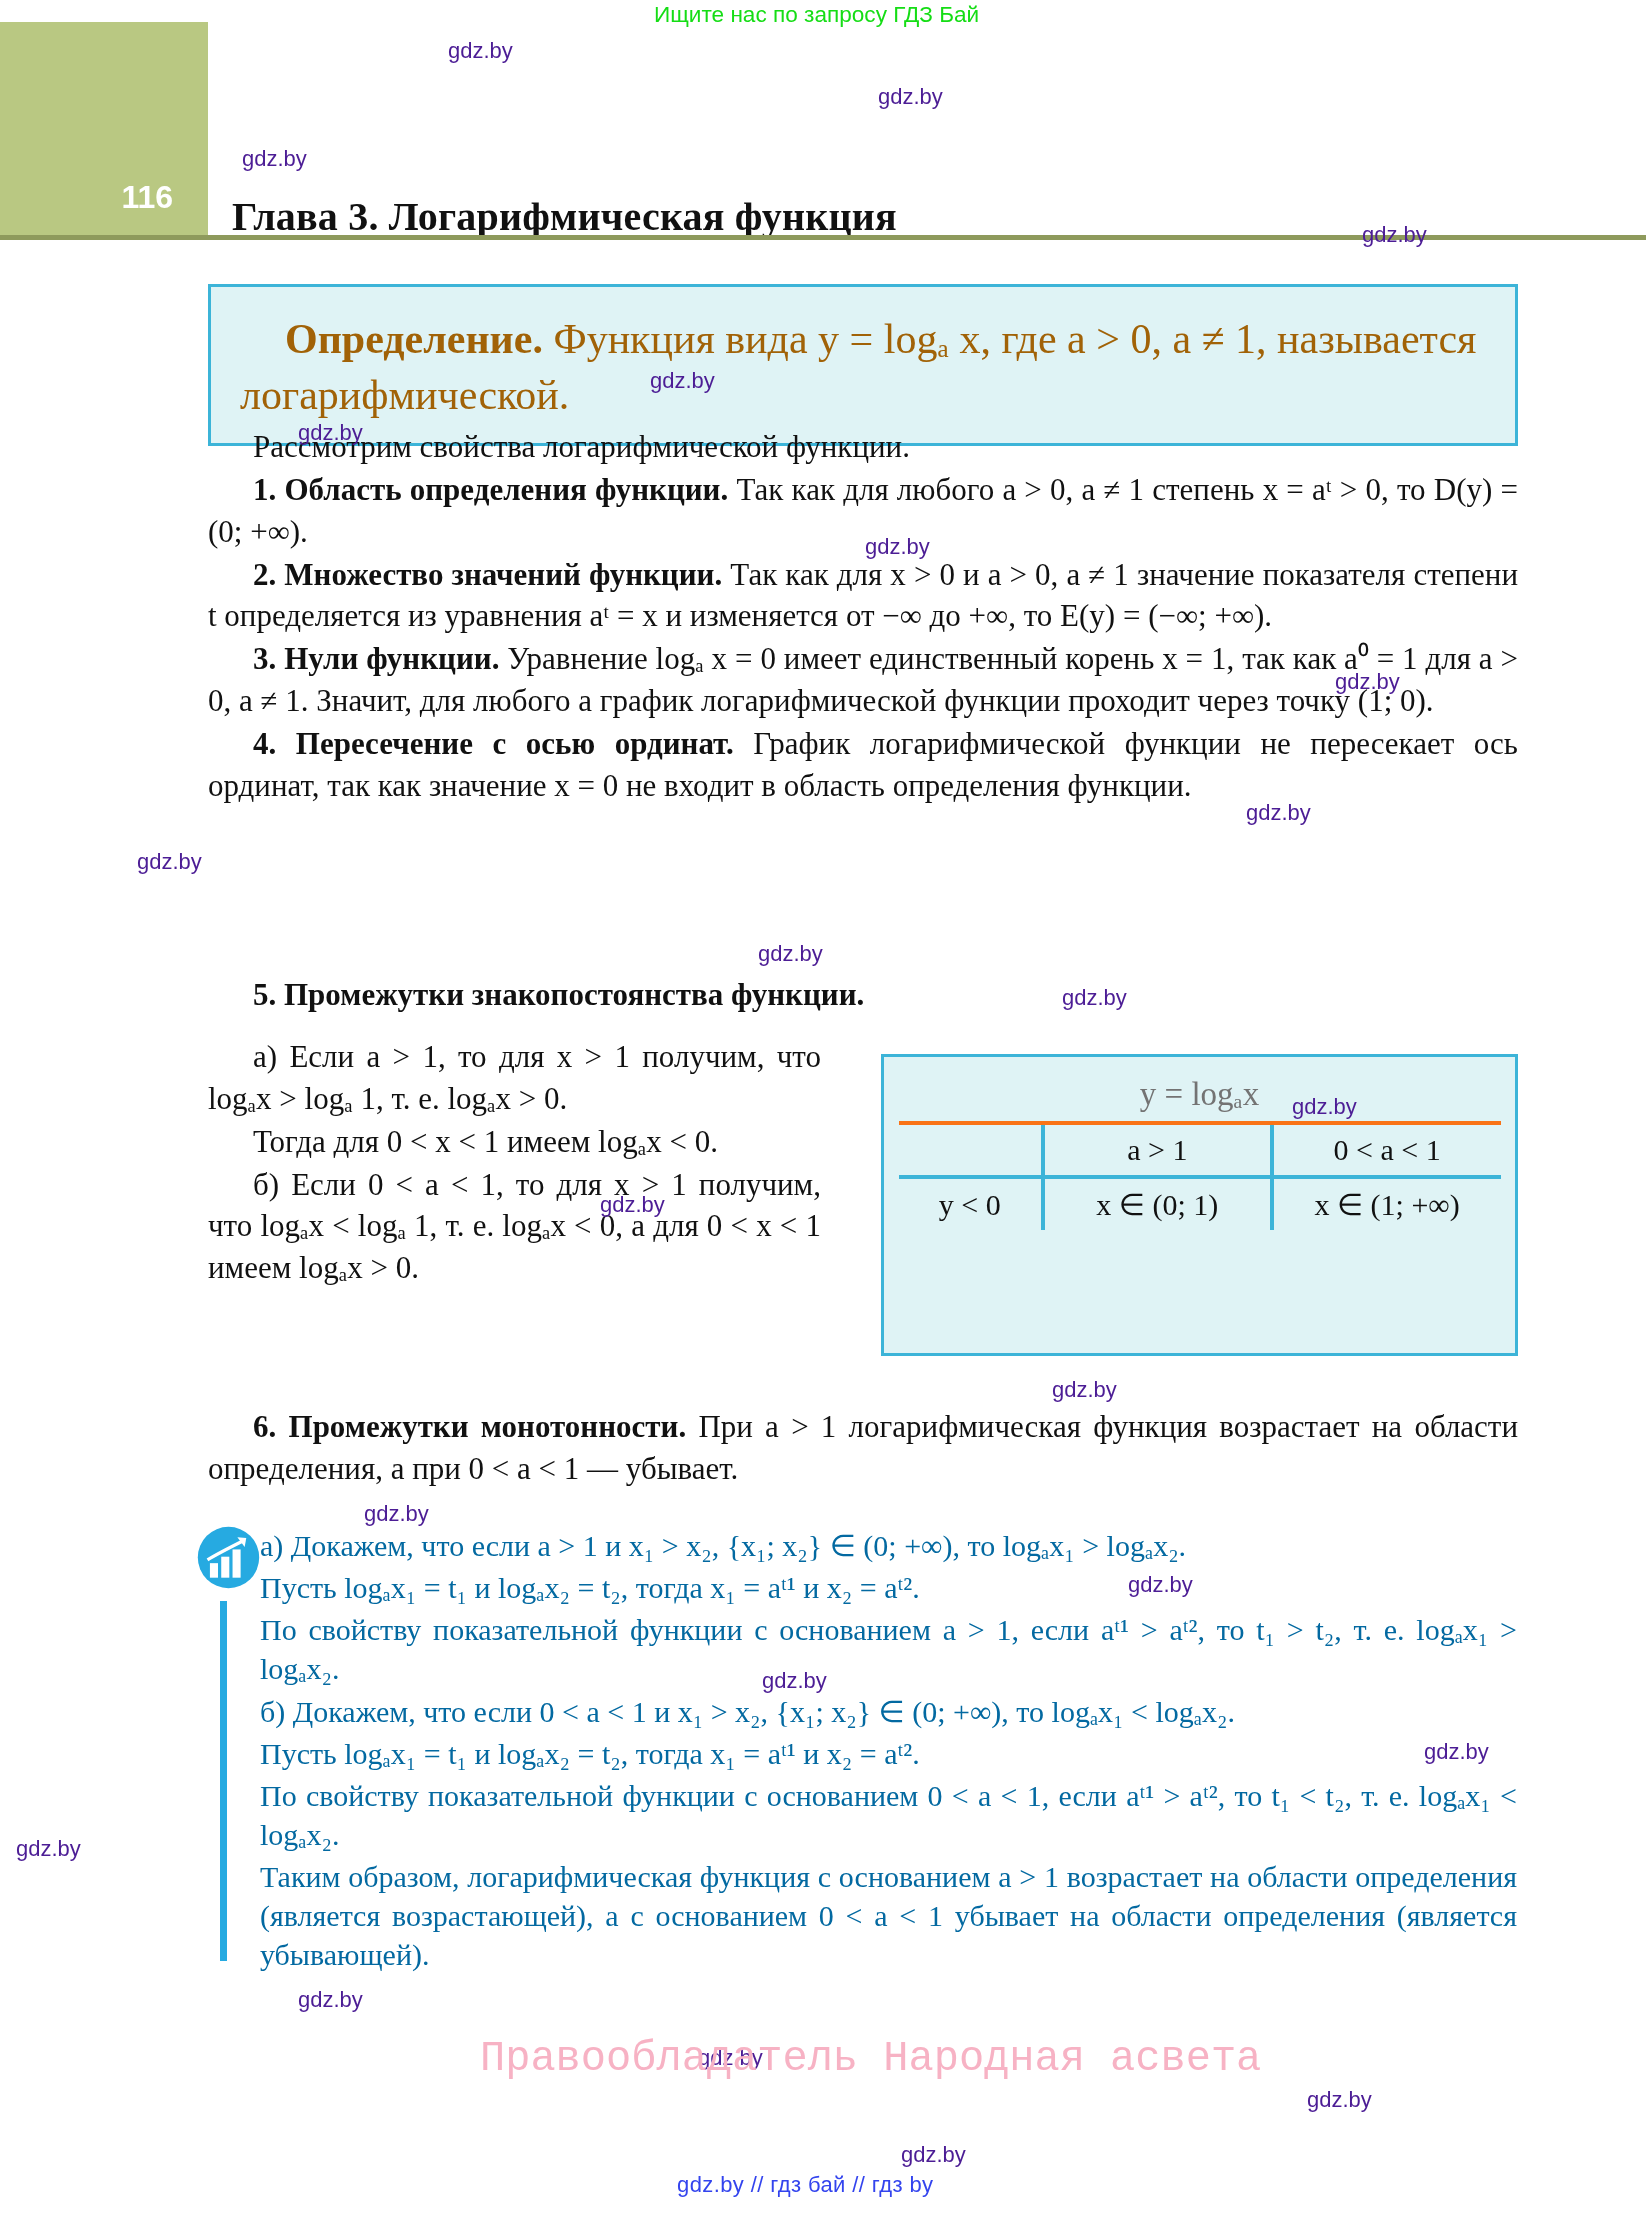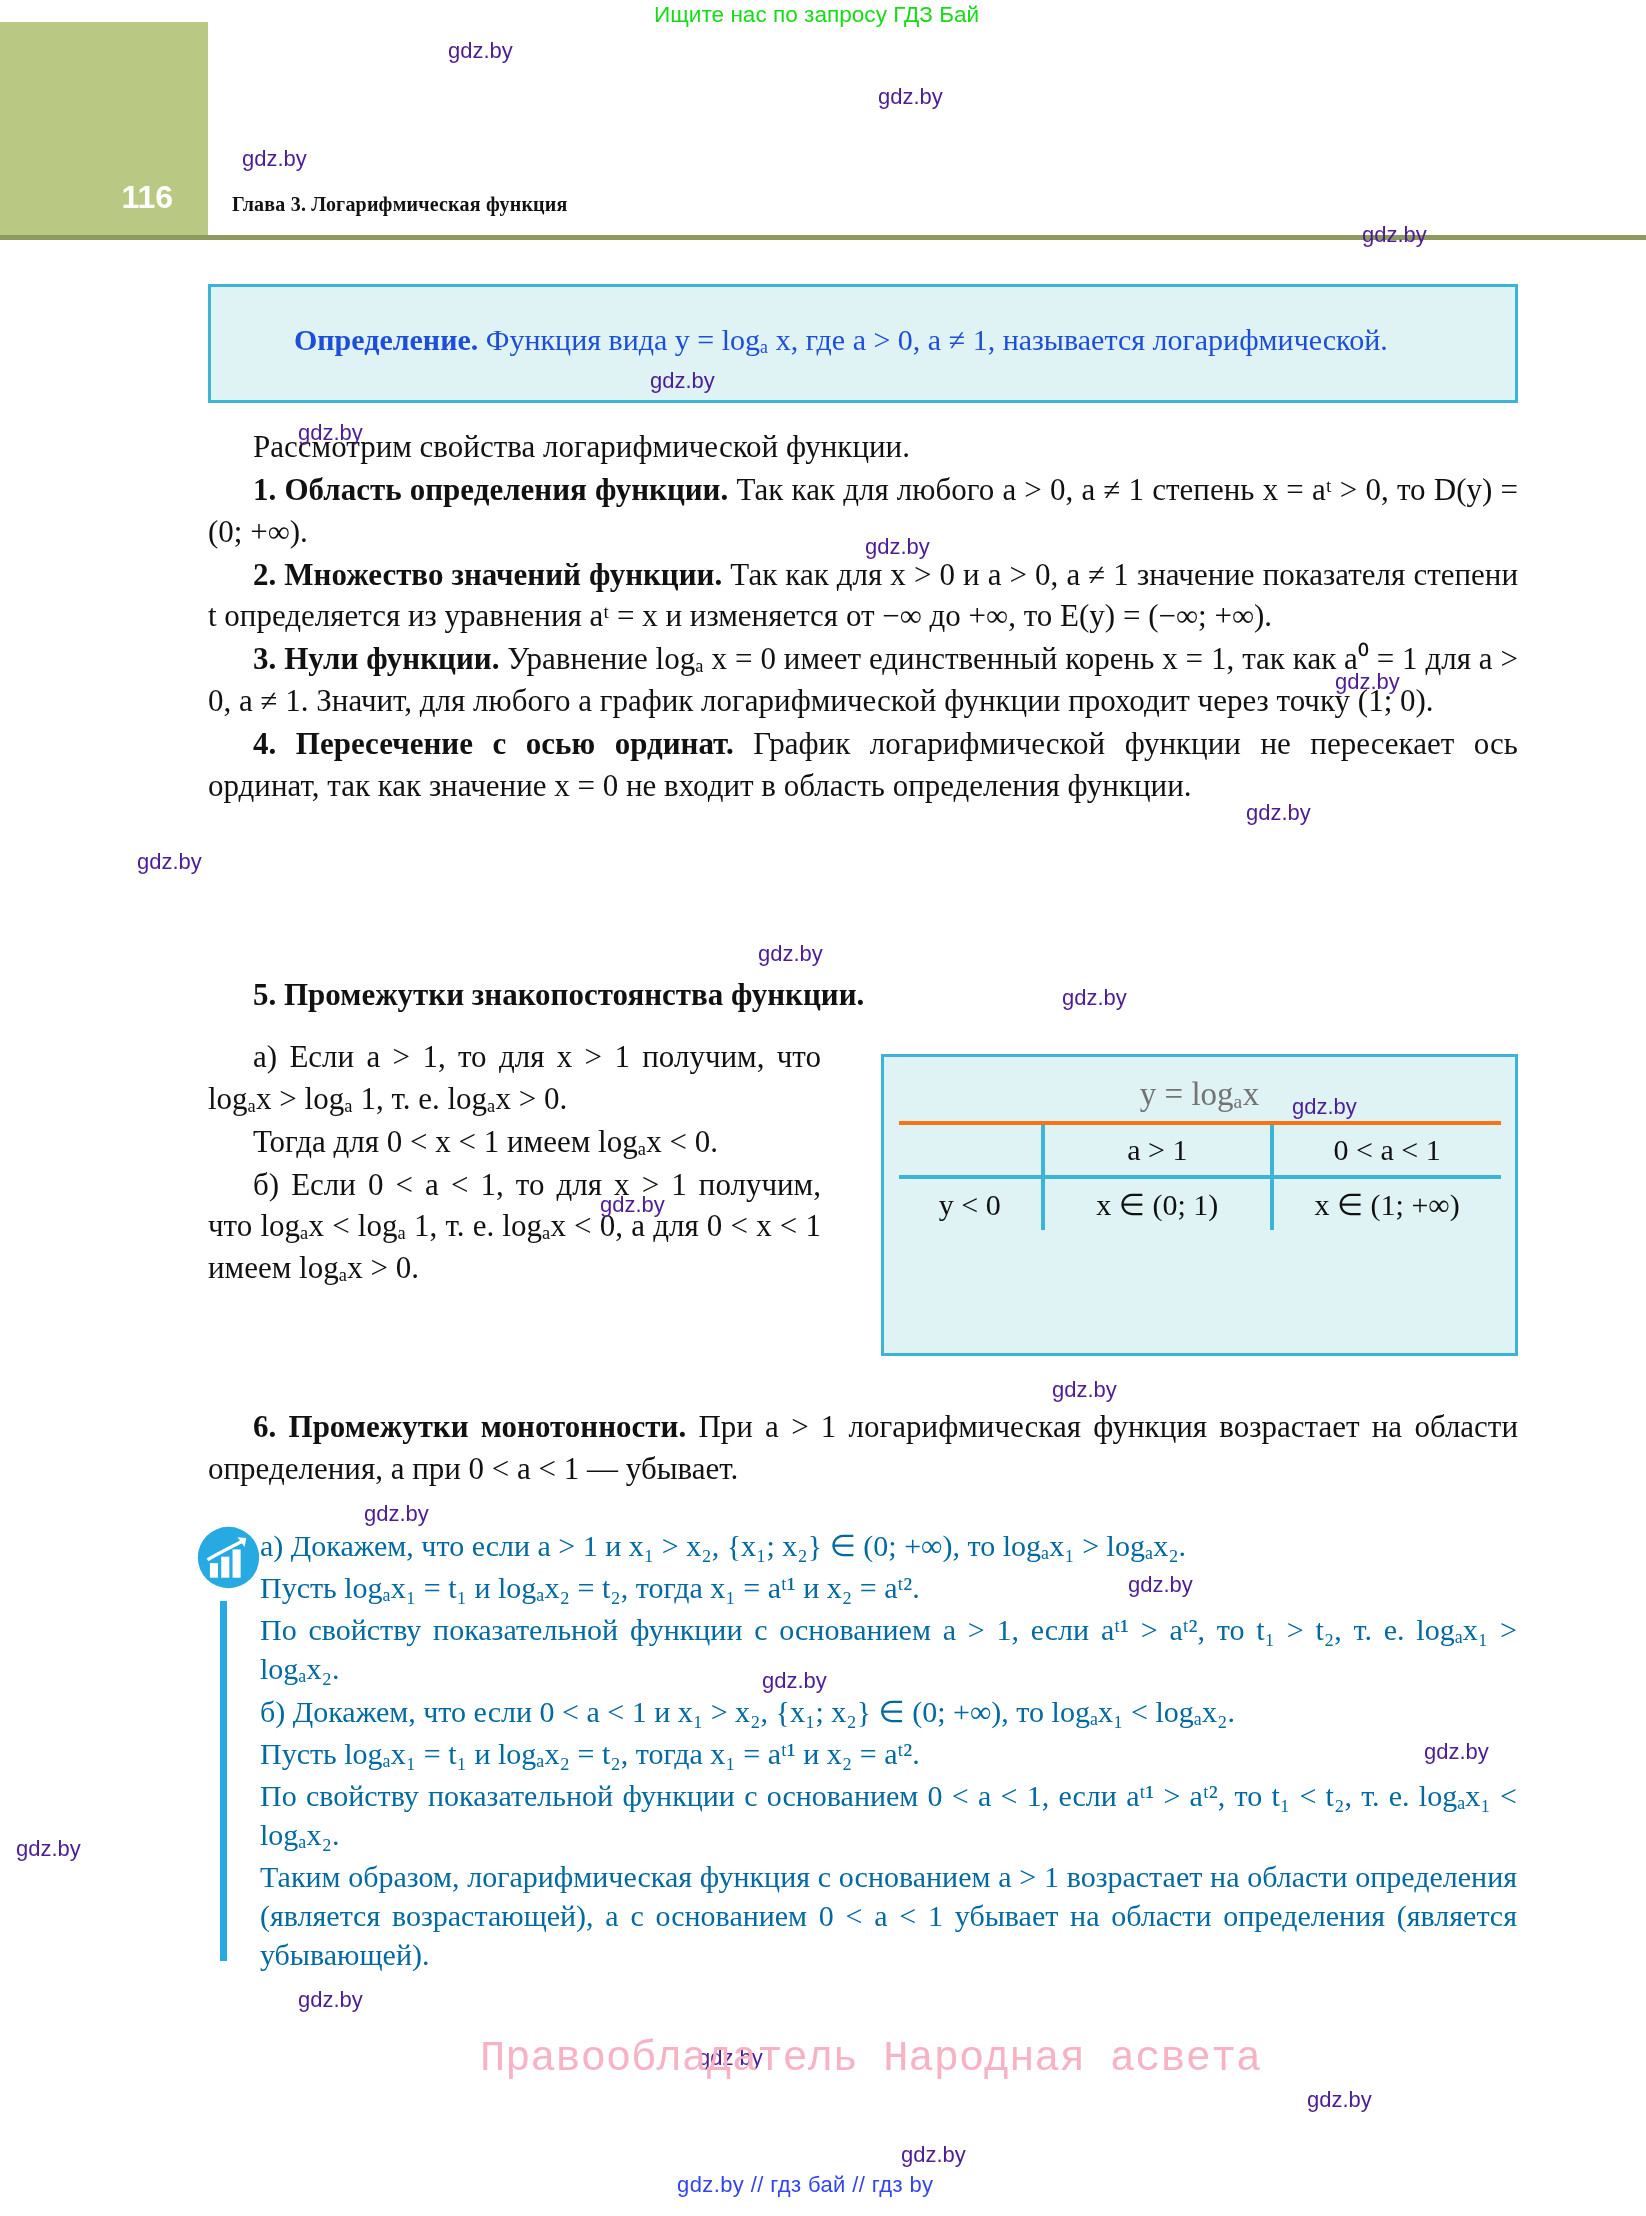--- a/index.html
+++ b/index.html
@@ -71,21 +71,21 @@
     justify-content: flex-end;
     padding-right: 35px;
     padding-bottom: 19.3px;
     z-index: 6;
   }
   .chapter-title {
     position: absolute;
     left: 232px; top: 193px;
     font-family: "Liberation Serif", serif;
     font-weight: bold;
-    font-size: 20px;
+    font-size: 40px;
     color: #111;
     letter-spacing: 0.2px;
     z-index: 6;
   }
   .header-rule {
     position: absolute;
     left: 0; top: 235px;
     width: 1647px; height: 4.8px;
     background: #8e9a5c;
     z-index: 7;
@@ -96,24 +96,24 @@
     position: absolute;
     left: 208px; top: 284px;
     width: 1310px;
     min-height: 119px;
     background: #dff3f5;
     border: 3.2px solid #3cb4d8;
     padding: 16px 21px 11.3px 21px;
     z-index: 10;
   }
   .def-box p {
-    margin: 17px;
-    font-size: 30px;
+    margin: 8px;
+    font-size: 42px;
     line-height: 1.34;
-    color: #1d4ed8;
+    color: #a16207;
     text-indent: 45px;
   }
   .def-lead { font-weight: bold; }
 
   
   .body-text {
     position: absolute;
     left: 208px; top: 426px;
     width: 1310px;
     z-index: 10;

